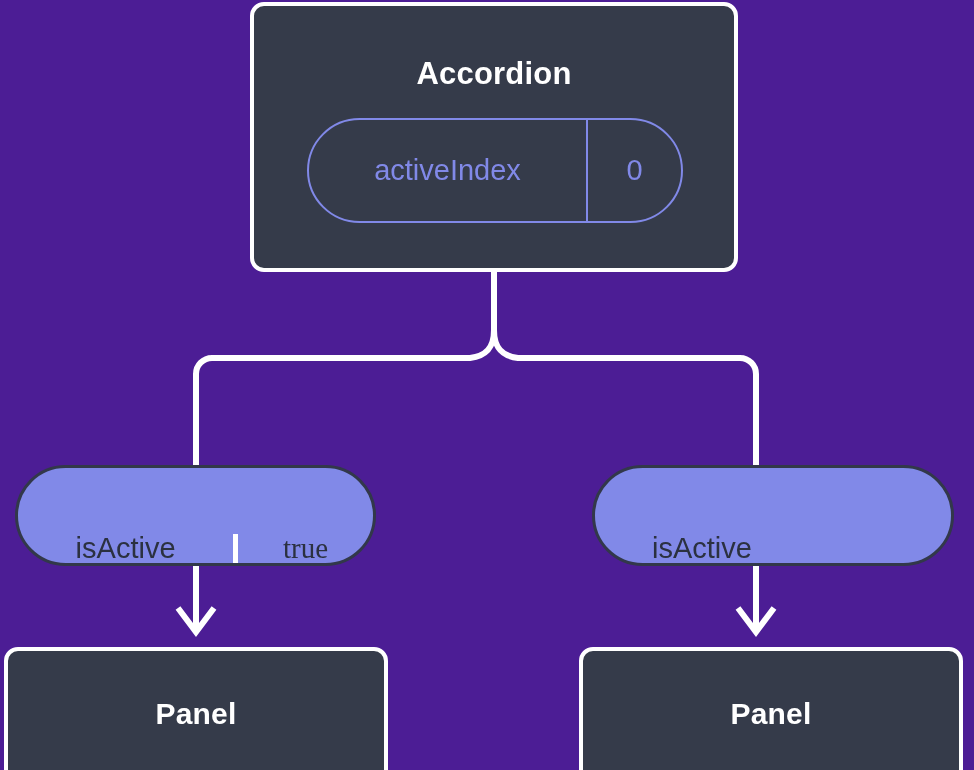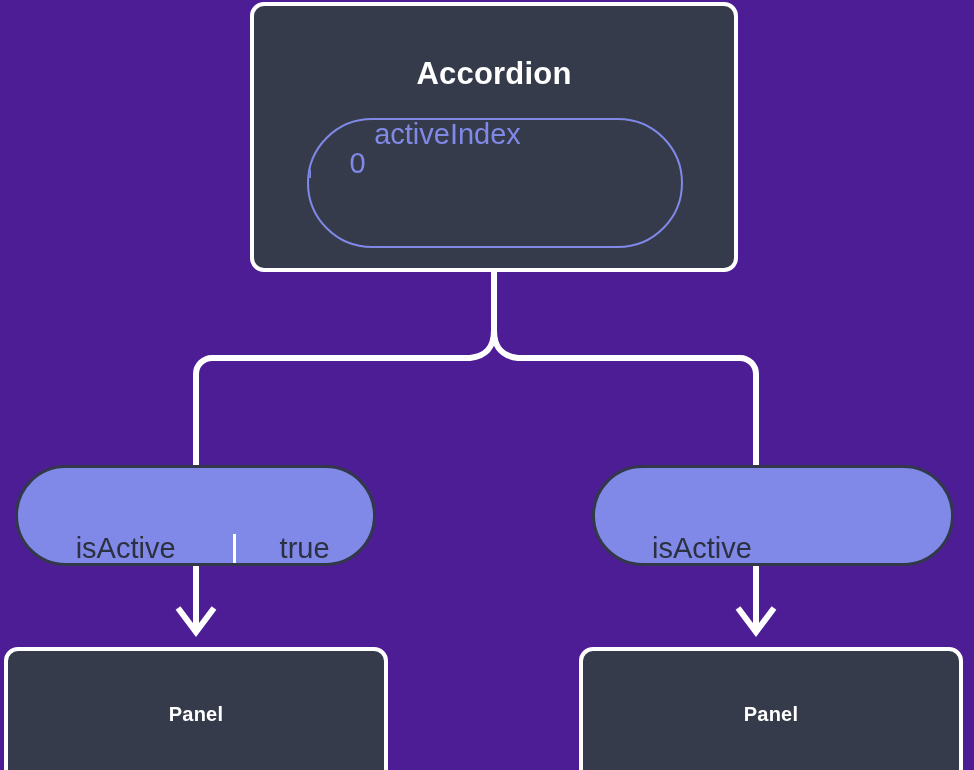--- a/index.html
+++ b/index.html
@@ -57,21 +57,21 @@
   .panel-box {
     width: 384px;
     height: 140px;
     justify-content: center;
   }
   #panel-left  { left: 4px;   top: 647px; }
   #panel-right { left: 579px; top: 647px; }
   .panel-box .node-title {
     margin-top: 0;
     margin-bottom: 6px;
-    font-size: 20px;
+    font-size: 30px;
   }
 
   
   .pill {
     position: absolute;
     box-sizing: border-box;
     display: flex;
     align-items: stretch;
     border-radius: 999px;
     overflow: hidden;
@@ -104,29 +104,29 @@
   .pill.filled {
     border: 3px solid #32384a;
     background: #8189e8;
     align-items: flex-end;
   }
   .pill.filled .pill-key,
   .pill.filled .pill-val {
     color: #2b3140;
   }
   .pill.filled .pill-val {
-    border-left: 3px solid #ffffff;
+    border-left: 5px solid #ffffff;
+    font-family: Liberation Serif, serif;
   }
 
   #state-pill {
     left: 307px;
     top: 118px;
     width: 376px;
-    height: 130px;
-    flex-direction: column;
+    height: 105px;
   }
   #state-pill .pill-key { width: 277px; }
   #state-pill .pill-val { width: 95px; }
 
   #props-pill-left {
     left: 15px;
     top: 465px;
     width: 361px;
     height: 101px;
   }

